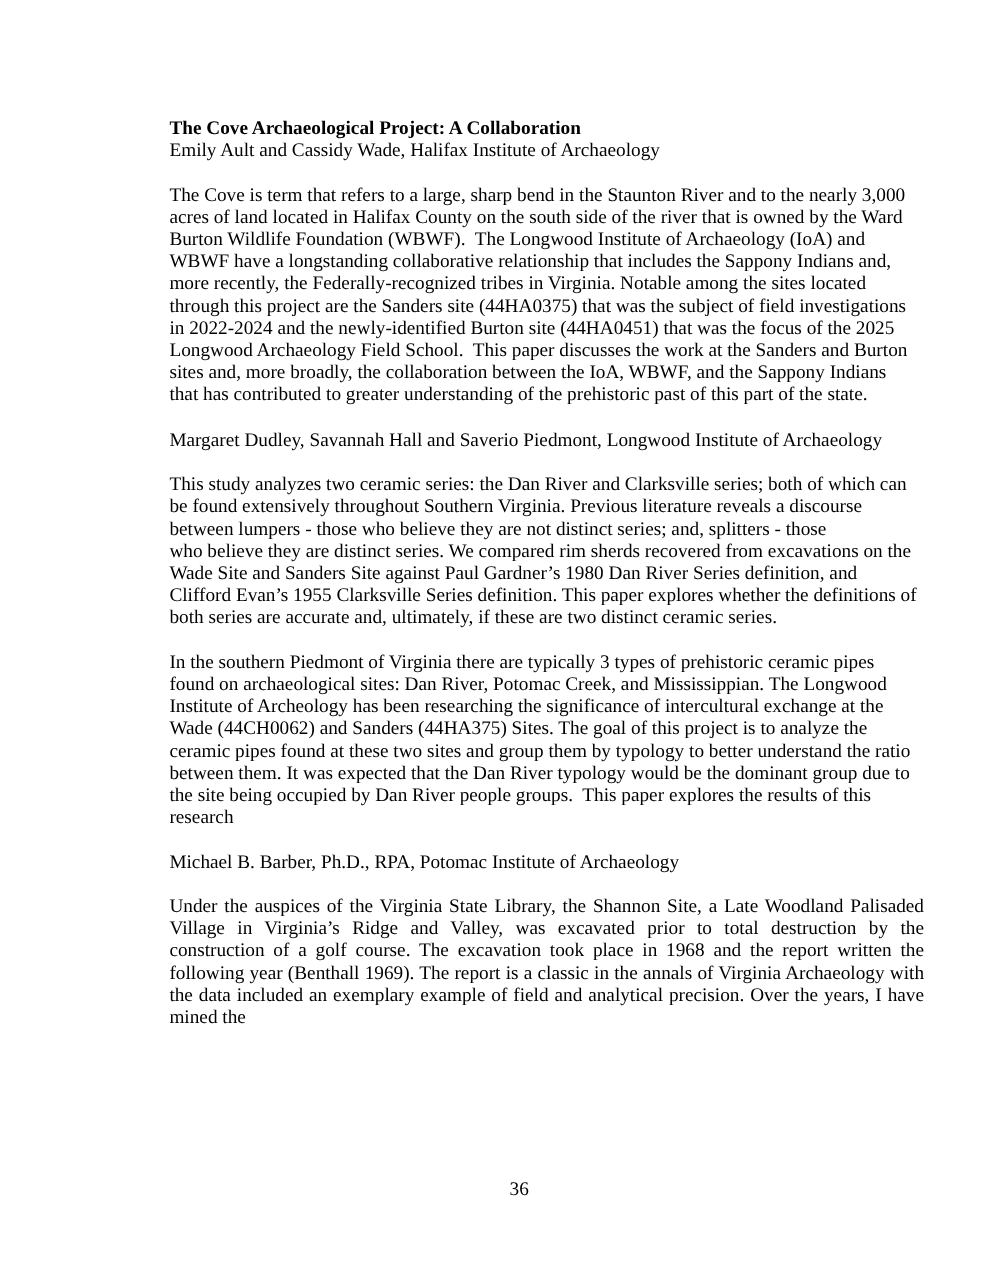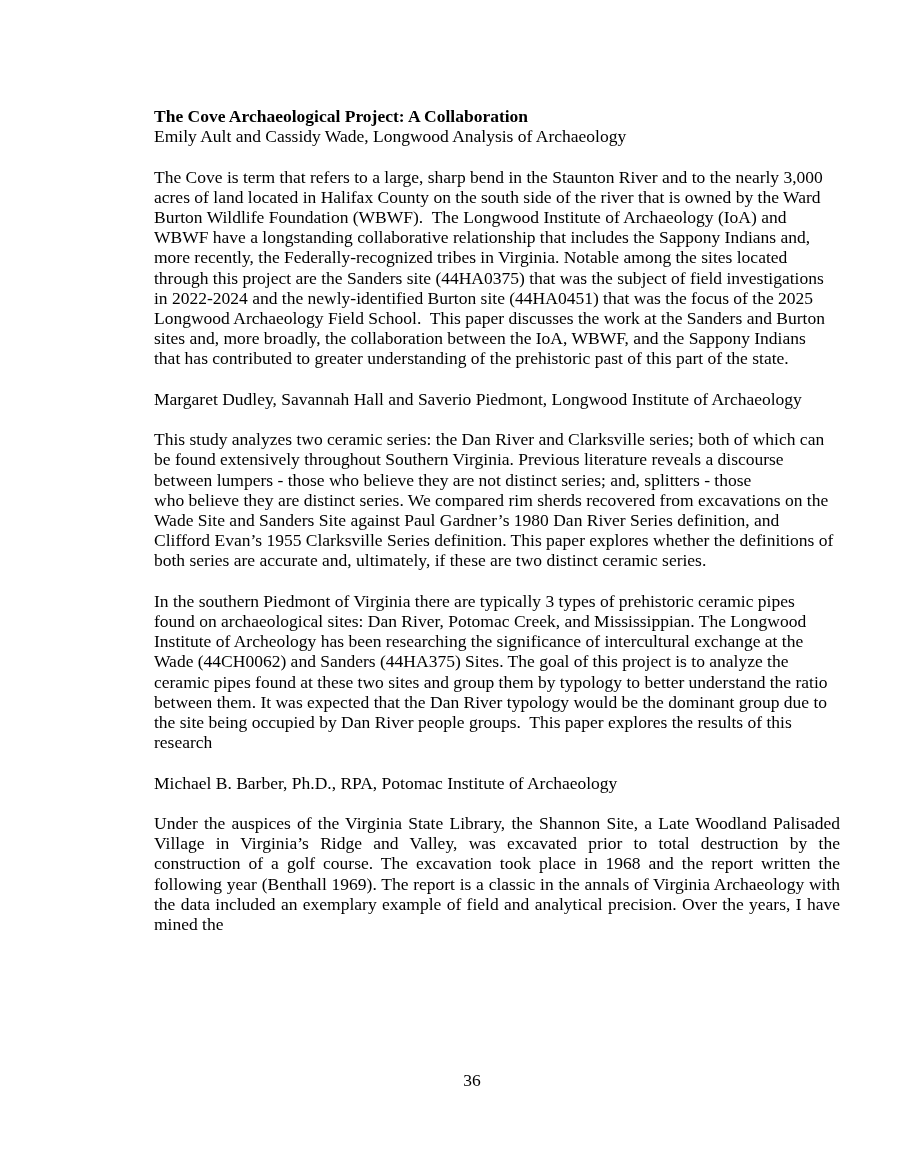--- a/index.html
+++ b/index.html
@@ -54,21 +54,21 @@
   }
 </style>
 </head>
 <body>
 
 <div class="page">
   <div class="content">
 
     <div class="section">
       <div class="section-title">The Cove Archaeological Project: A Collaboration</div>
-      <div class="section-authors">Emily Ault and Cassidy Wade, Longwood Analysis of Archaeology</div>
+      <div class="section-authors">Emily Ault and Cassidy Wade, Halifax Institute of Archaeology</div>
       <div class="abstract">The Cove is term that refers to a large, sharp bend in the Staunton River and to the nearly 3,000
 acres of land located in Halifax County on the south side of the river that is owned by the Ward
 Burton Wildlife Foundation (WBWF).  The Longwood Institute of Archaeology (IoA) and
 WBWF have a longstanding collaborative relationship that includes the Sappony Indians and,
 more recently, the Federally-recognized tribes in Virginia. Notable among the sites located
 through this project are the Sanders site (44HA0375) that was the subject of field investigations
 in 2022-2024 and the newly-identified Burton site (44HA0451) that was the focus of the 2025
 Longwood Archaeology Field School.  This paper discusses the work at the Sanders and Burton
 sites and, more broadly, the collaboration between the IoA, WBWF, and the Sappony Indians
 that has contributed to greater understanding of the prehistoric past of this part of the state.</div>

